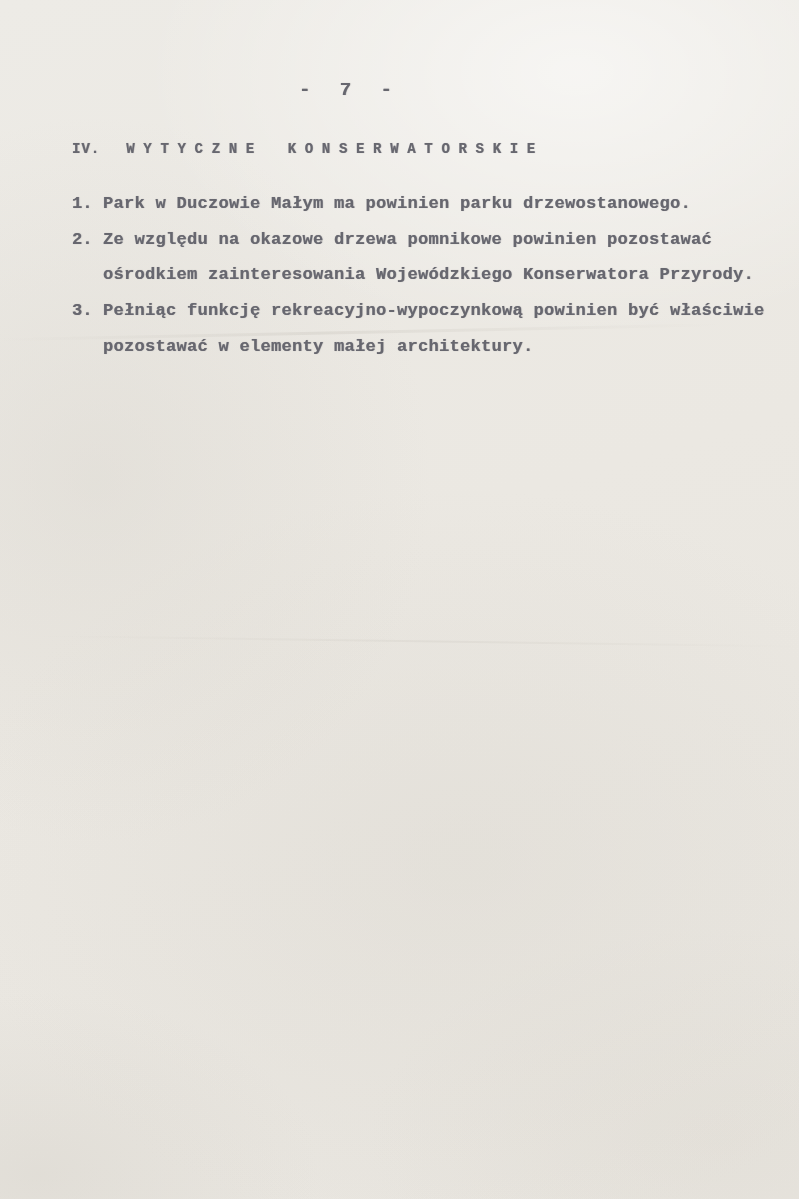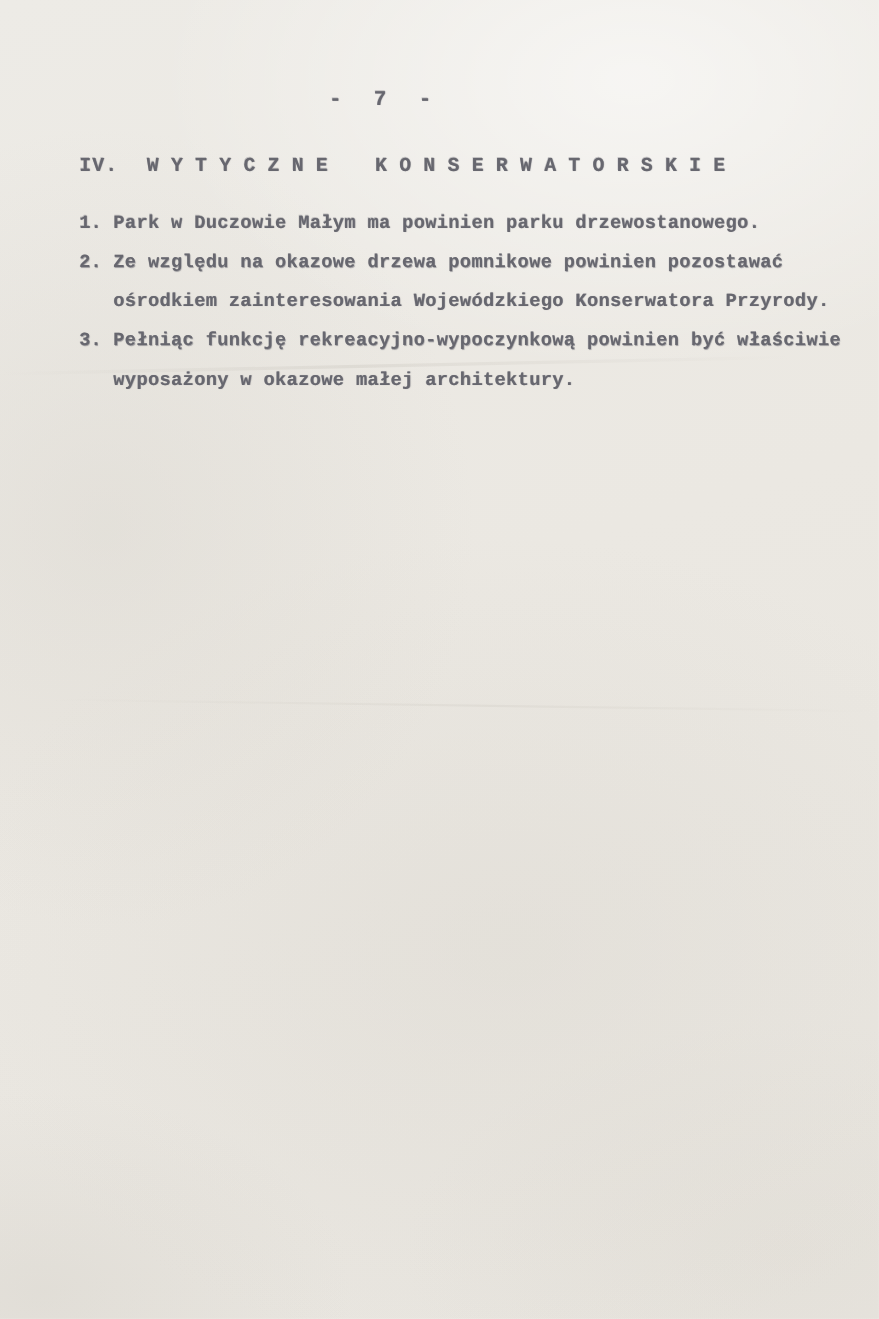--- a/index.html
+++ b/index.html
@@ -51,21 +51,21 @@
     top: 79px;
     left: 299px;
     font-size: 19px;
     letter-spacing: 9px;
     white-space: nowrap;
   }
   .heading {
     position: absolute;
     top: 141px;
     left: 72px;
-    font-size: 18px;
+    font-size: 14px;
     white-space: nowrap;
   }
   .heading-numeral {
     display: inline-block;
     letter-spacing: 1px;
   }
   .heading-title {
     display: inline-block;
     margin-left: 26px;
     letter-spacing: 0.62em;
@@ -115,18 +115,18 @@
 
     <div class="list-item">
       <span class="item-number">2.</span>
       <span class="item-text">Ze względu na okazowe drzewa pomnikowe powinien pozostawać
 ośrodkiem zainteresowania Wojewódzkiego Konserwatora Przyrody.</span>
     </div>
 
     <div class="list-item">
       <span class="item-number">3.</span>
       <span class="item-text">Pełniąc funkcję rekreacyjno-wypoczynkową powinien być właściwie
-wyposażony w okazowe małej architektury.</span>
+pozostawać w elementy małej architektury.</span>
     </div>
 
   </div>
 
 </div>
 
 </body></html>

